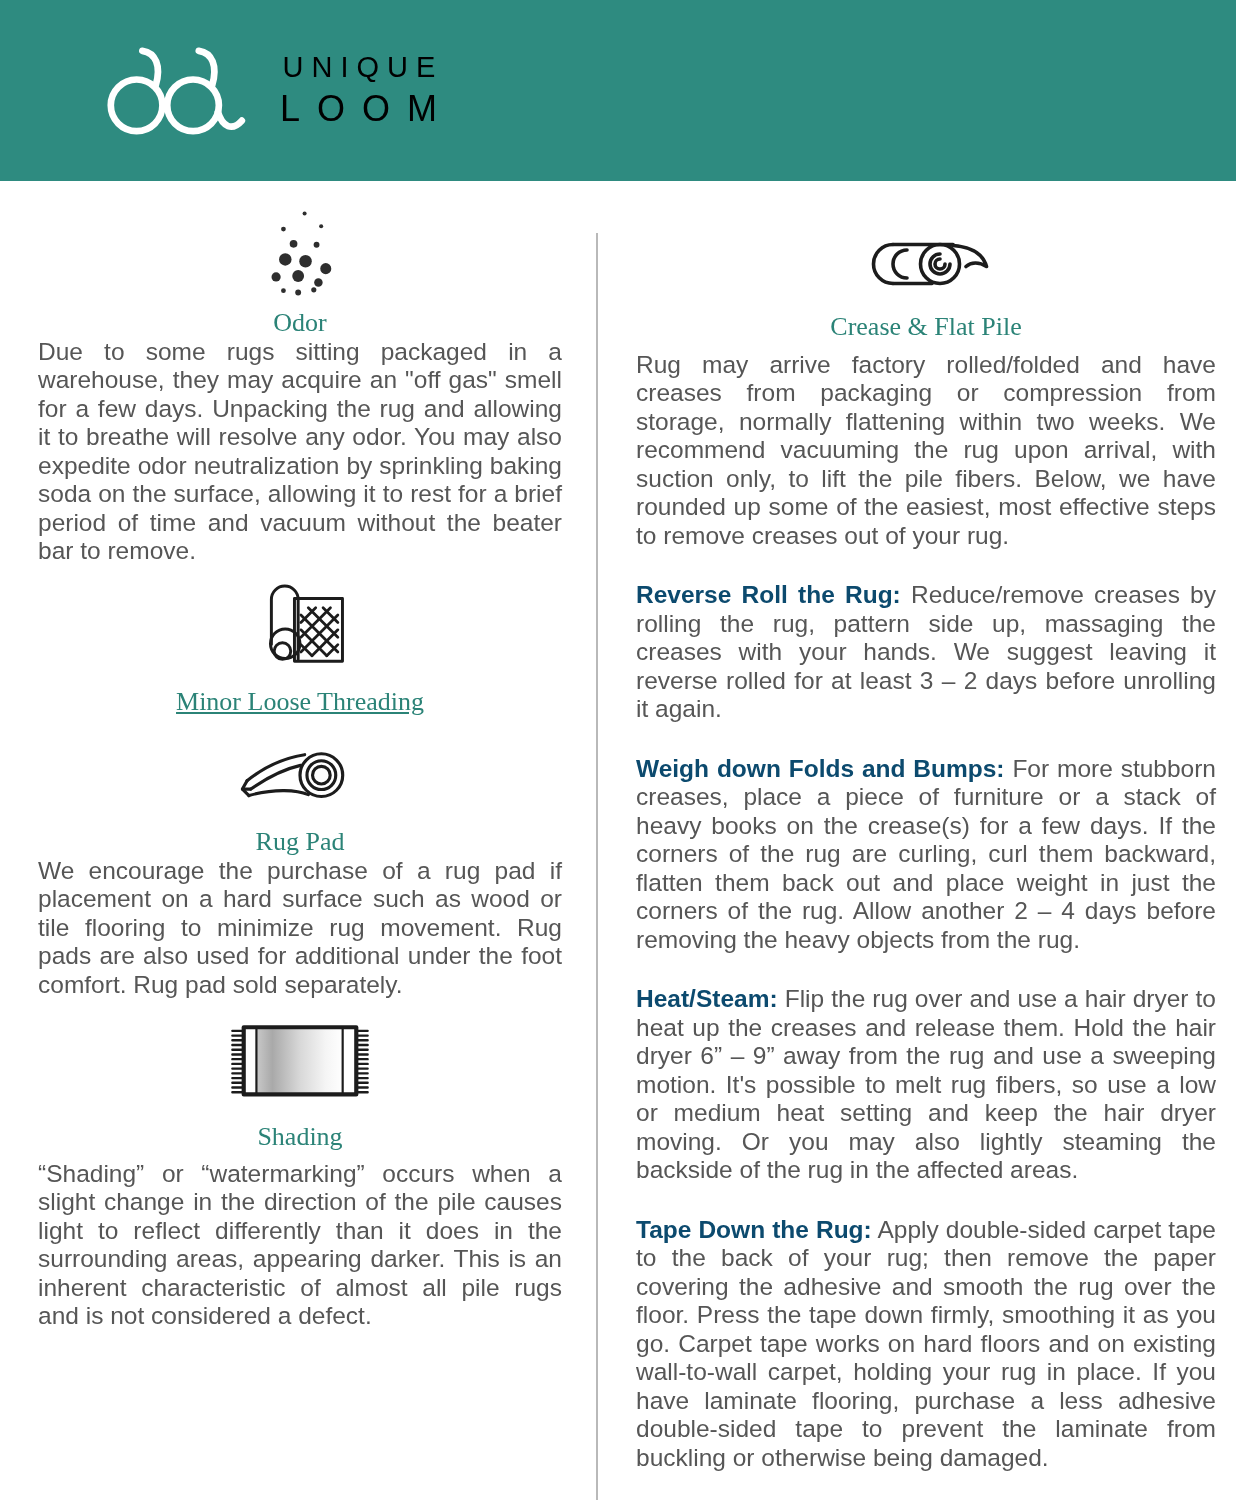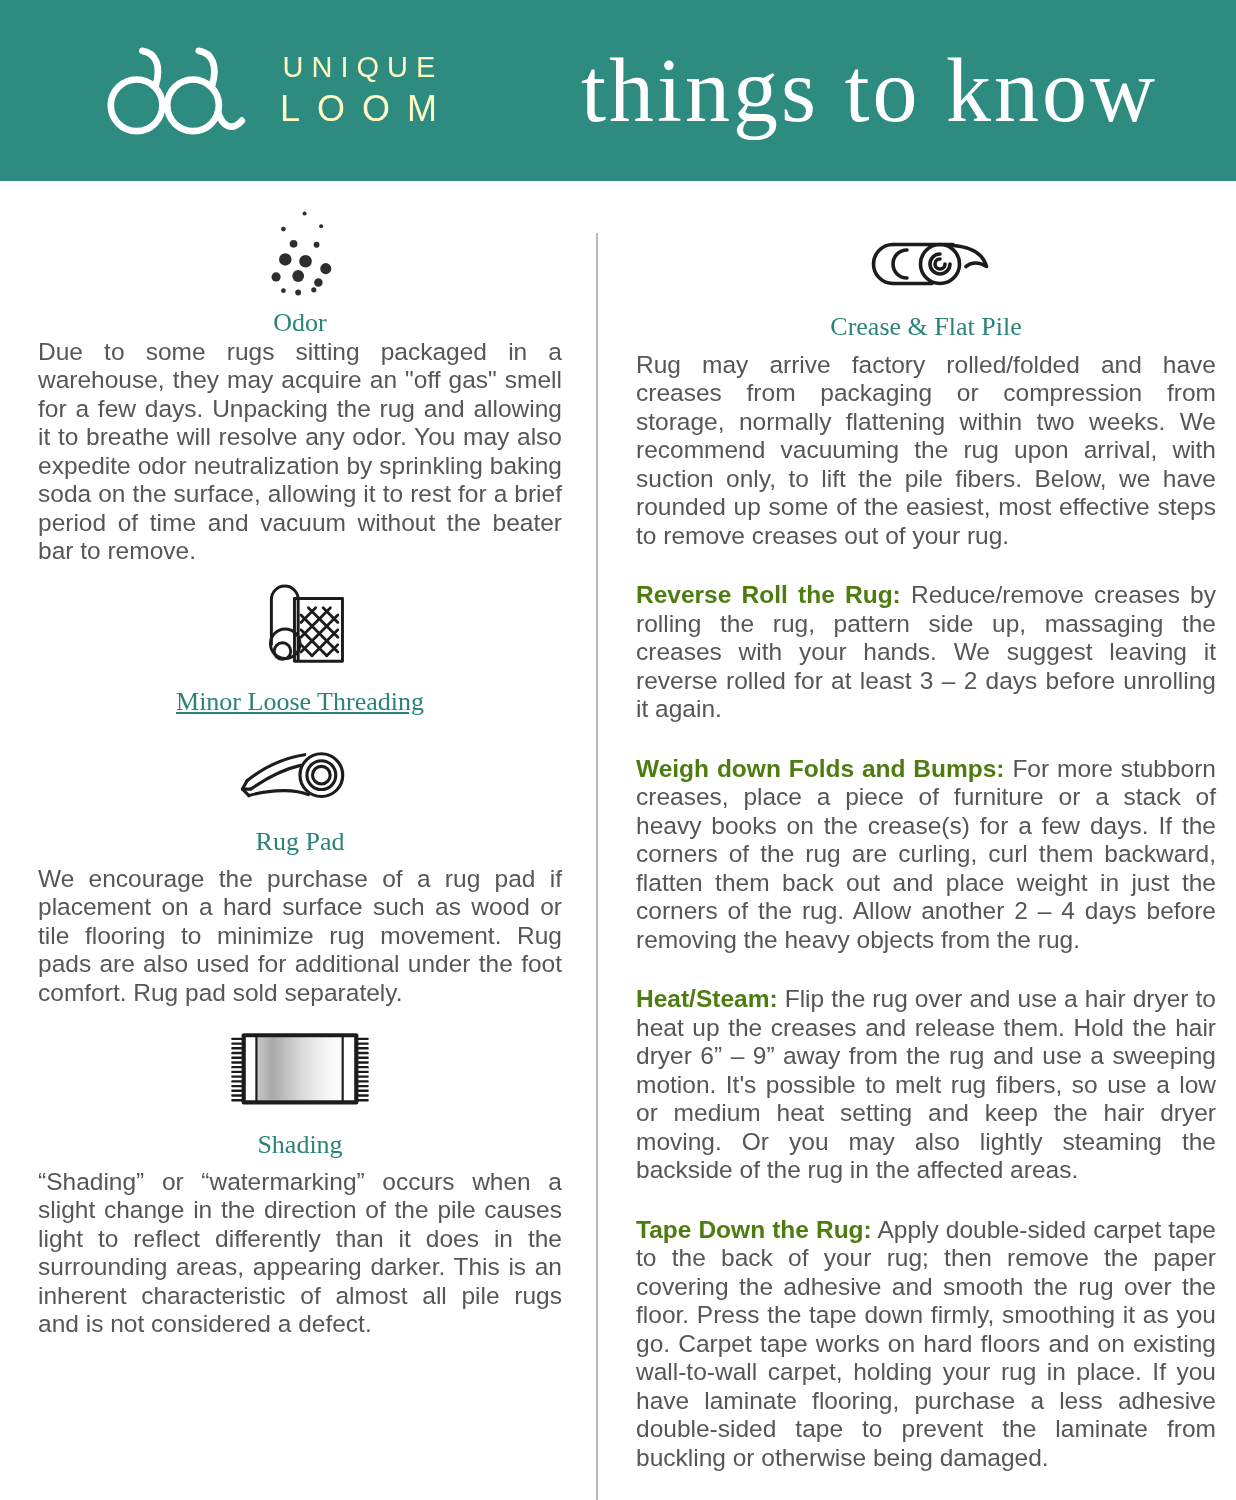--- a/index.html
+++ b/index.html
@@ -4,48 +4,48 @@
 <style>
   html,body{margin:0;padding:0;background:#e8e8e8;}
   .page{position:relative;width:1236px;height:1500px;background:#ffffff;overflow:hidden;
         font-family:"Liberation Sans",sans-serif;margin:0 auto;}
 
   
   .header{height:181px;background:#2E8B80;display:flex;align-items:center;
           justify-content:space-between;box-sizing:border-box;padding:0 78px 0 98px;}
   .brand{display:flex;align-items:center;gap:26px;}
   .logo-svg{width:148px;height:88px;display:block;}
-  .brand-text{color:#fef9c3;text-align:center;line-height:1.28;margin-top:0;}
+  .brand-text{color:#000000;text-align:center;line-height:1.28;margin-top:0;}
   .brand-line1{font-size:29px;letter-spacing:8px;}
   .brand-line2{font-size:36px;letter-spacing:17px;text-indent:8px;}
   .page-title{color:#ffffff;font-family:"Liberation Serif",serif;font-weight:400;
               font-size:90px;letter-spacing:3px;margin:0;white-space:nowrap;}
 
   
   .divider{position:absolute;left:596px;top:233px;width:2px;height:1267px;background:#b9b9b9;}
   .content{display:flex;align-items:flex-start;}
   .col-left{width:524px;margin-left:38px;}
   .col-right{width:580px;margin-left:74px;}
 
   .icon-row{display:flex;justify-content:center;}
   .section-title{font-family:"Liberation Serif",serif;font-weight:400;color:#2B8377;
                  font-size:26px;line-height:1.1;text-align:center;margin:0;}
   .body-text{color:#565656;font-size:24.5px;line-height:28.5px;text-align:justify;margin:0;}
-  .tip-label{color:#4d7c0f;font-weight:700;}
+  .tip-label{color:#0c4a6e;font-weight:700;}
 
   
   .odor-icon-wrap{margin-top:26px;height:92px;}
   .odor-title{margin-top:10px;}
   .odor-body{margin-top:0;}
   .thread-icon-wrap{margin-top:14px;height:96px;}
   .thread-title{margin-top:12px;text-decoration:underline;}
   .thread-body{margin-top:8px;}
   .pad-icon-wrap{margin-top:22px;height:78px;}
   .pad-title{margin-top:12px;}
-  .pad-body{margin-top:8px;}
+  .pad-body{margin-top:0;}
   .shade-icon-wrap{margin-top:20px;height:80px;}
   .shade-title{margin-top:24px;}
   .shade-body{margin-top:8px;}
 
   
   .crease-icon-wrap{margin-top:60px;height:46px;}
   .crease-title{margin-top:26px;}
   .crease-intro{margin-top:9px;}
   .tip{margin-top:31px;}
 
@@ -65,21 +65,20 @@
           <path d="M58,40 C64,20 58,6 44,4"></path>
           <path d="M117,40 C123,20 117,6 103,4"></path>
           <path d="M123,68 C128,84 138,88 148,77"></path>
         </g>
       </svg>
       <div class="brand-text">
         <div class="brand-line1">UNIQUE</div>
         <div class="brand-line2">LOOM</div>
       </div>
     </div>
-    <h1 class="page-title">things to know</h1>
   </header>
 
   <div class="divider"></div>
 
   <main class="content">
 
     <section class="col-left">
 
       <div class="icon-row odor-icon-wrap">
         <svg width="80" height="92" viewBox="0 0 80 100" aria-hidden="true">

